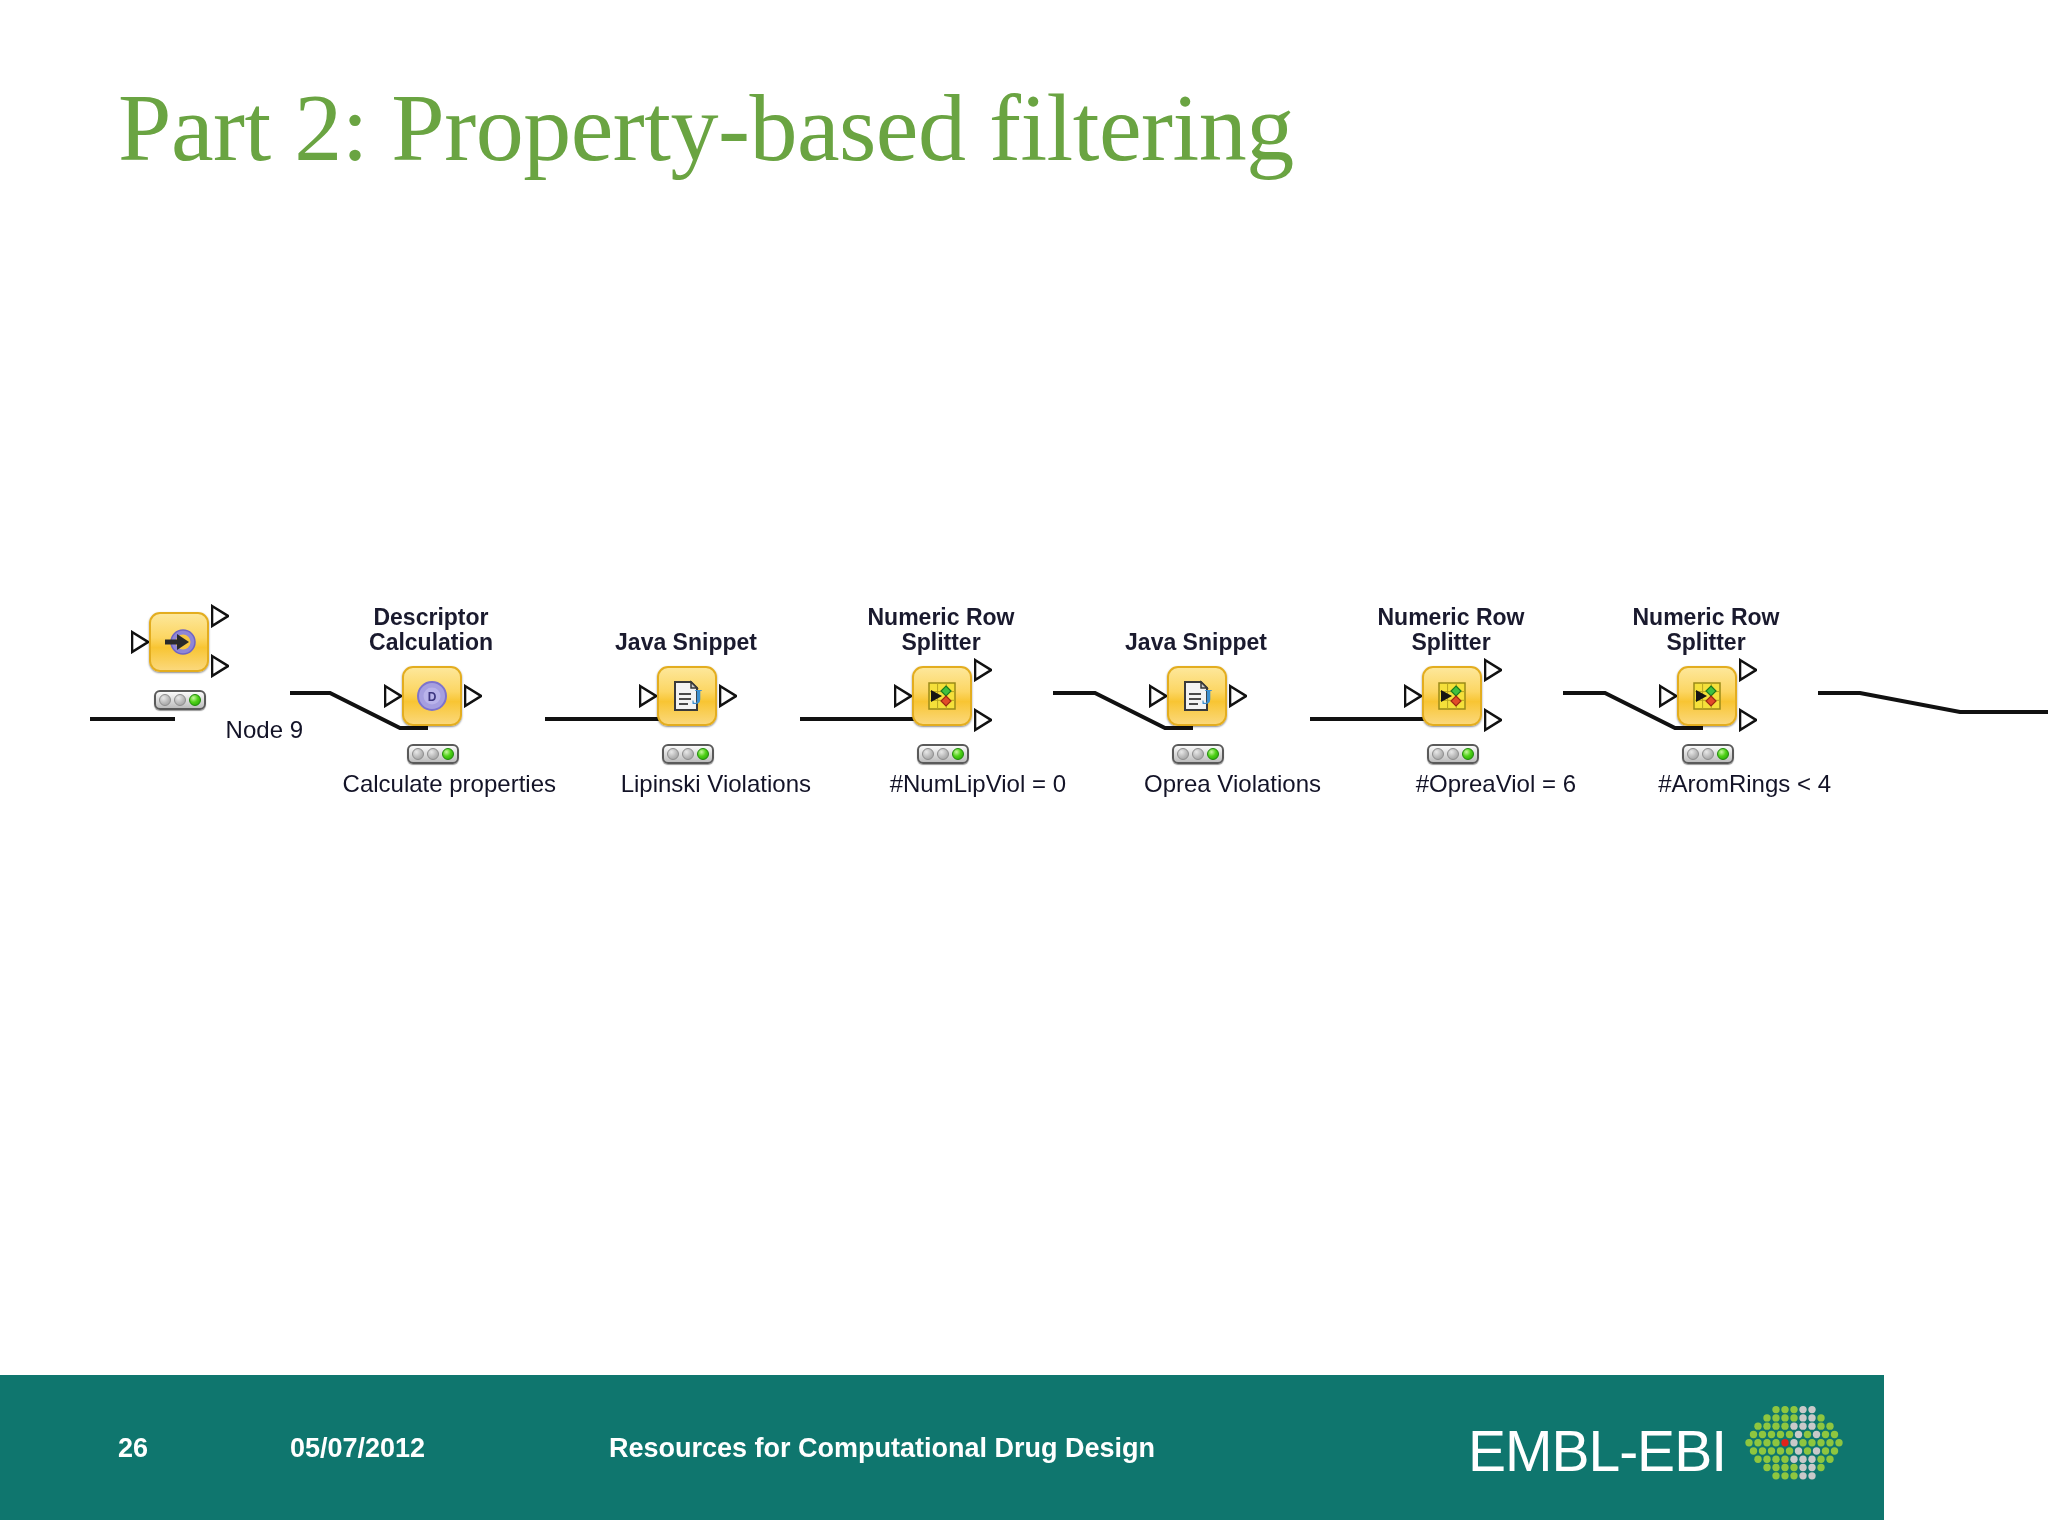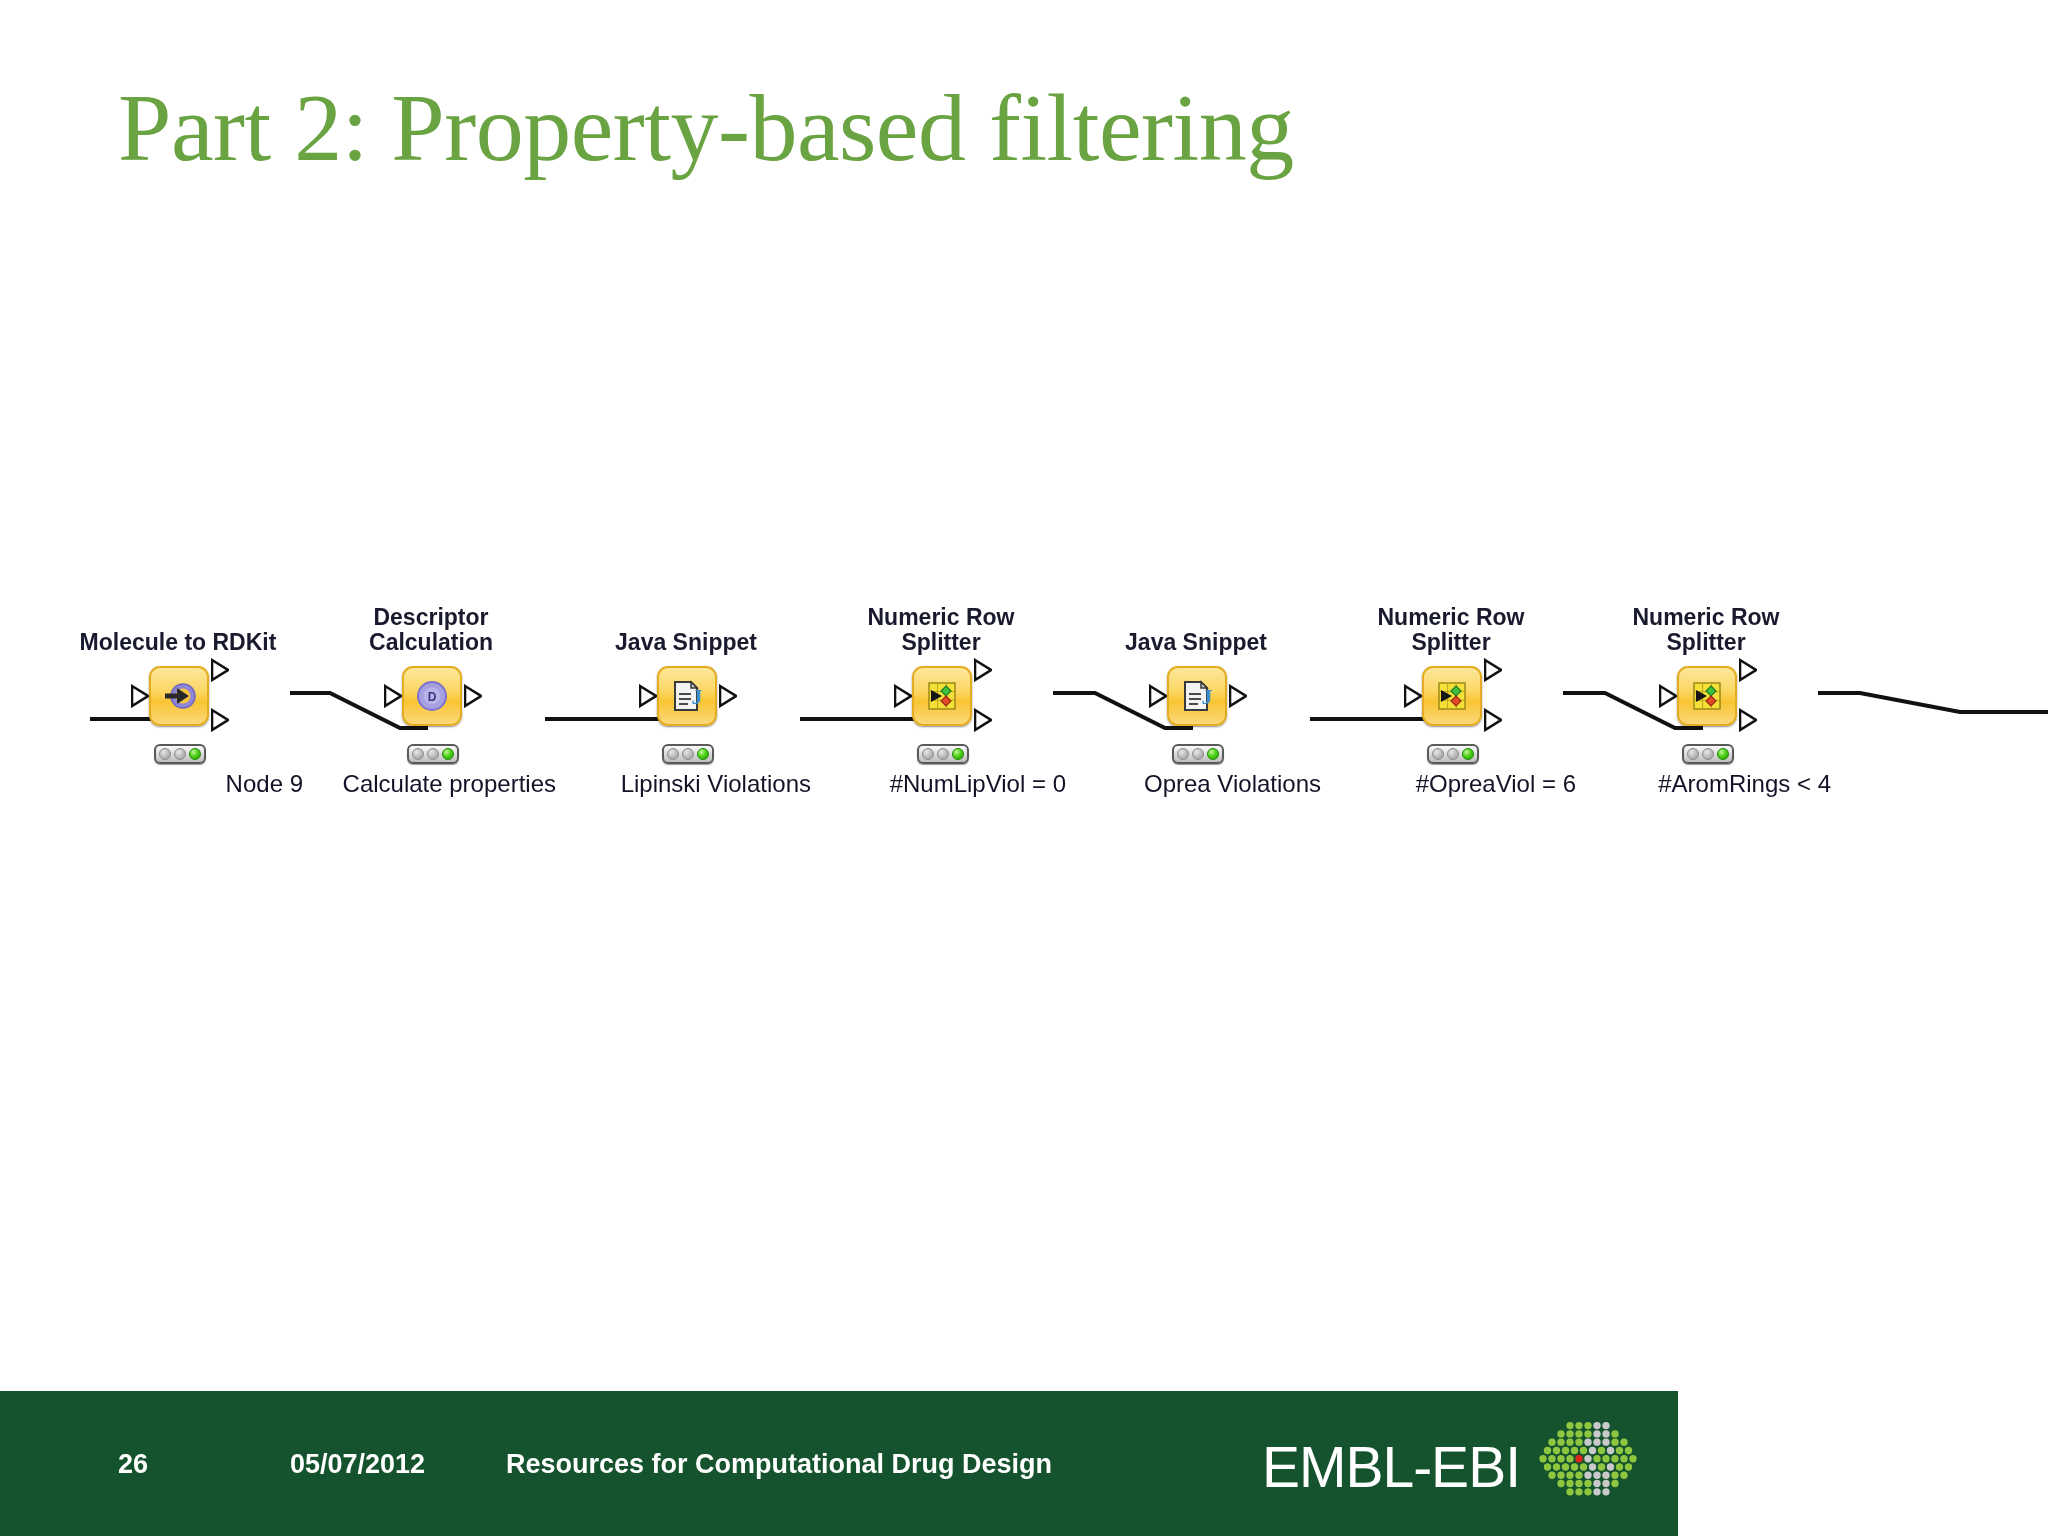--- a/index.html
+++ b/index.html
@@ -150,24 +150,24 @@
     font-family: "Liberation Sans", sans-serif;
     font-size: 24px;
     color: #131327;
     white-space: nowrap;
   }
 
   
   .footer {
     position: absolute;
     left: 0;
-    bottom: 0;
-    width: 1678px;
+    bottom: 16px;
+    width: 1884px;
     height: 145px;
-    background: #14532d;
+    background: #0f766e;
   }
   .footer-page {
     position: absolute;
     left: 118px;
     top: 58px;
     font-size: 27px;
     font-weight: bold;
     color: #ffffff;
   }
   .footer-date {
@@ -237,21 +237,20 @@
         <path d="M 1563 93 L 1605 93 L 1675 128 L 1703 128"></path>
 
         <path d="M 2073 93 L 2048 93"></path>
       </g>
       <g stroke="#111111" stroke-width="4" fill="none">
         <path d="M 1818 93 L 1860 93 L 1960 112 L 2048 112"></path>
       </g>
     </svg>
 
     <div class="wf-node" style="left:53px">
-      <div class="node-title">Molecule to RDKit</div>
       <div class="node-body">
 
         <svg class="port-shape" style="left:78px; top:24px;" viewBox="0 0 18 24">
           <polygon points="1,2 17,12 1,22" fill="#ffffff" stroke="#111111" stroke-width="2.6"></polygon>
         </svg>
         <div class="node-box">
           <div class="node-icon">
             <svg width="40" height="40" viewBox="0 0 40 40">
               <circle cx="24" cy="20" r="12" fill="#8f86d6" stroke="#6f64c4" stroke-width="1.5"></circle>
               <circle cx="24" cy="20" r="7.5" fill="#f7c640"></circle>

